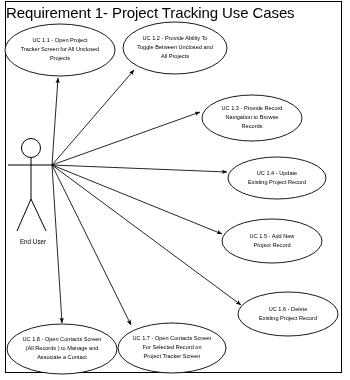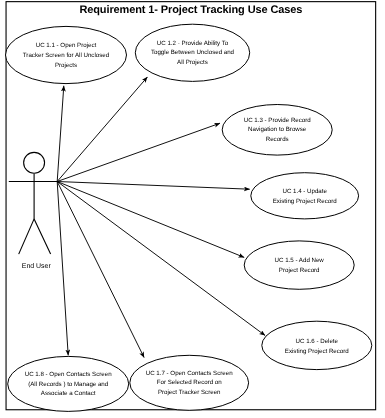--- a/index.html
+++ b/index.html
@@ -46,24 +46,23 @@
     font-family: "Liberation Sans", sans-serif;
     font-size: 6.3px;
     fill: #000000;
     text-anchor: middle;
   }
   #title {
     position: absolute;
     left: 6px;
     top: 4px;
     width: 335px;
-    text-align: center;
     font-family: "Liberation Sans", sans-serif;
-    font-size: 10px;
-    font-weight: bold;
+    font-size: 15px;
+    font-weight: normal;
     color: #000000;
     letter-spacing: -0.1px;
   }
   .ellipse-shape {
     fill: #ffffff;
     stroke: #000000;
     stroke-width: 0.9;
   }
   .assoc-line {
     stroke: #000000;

